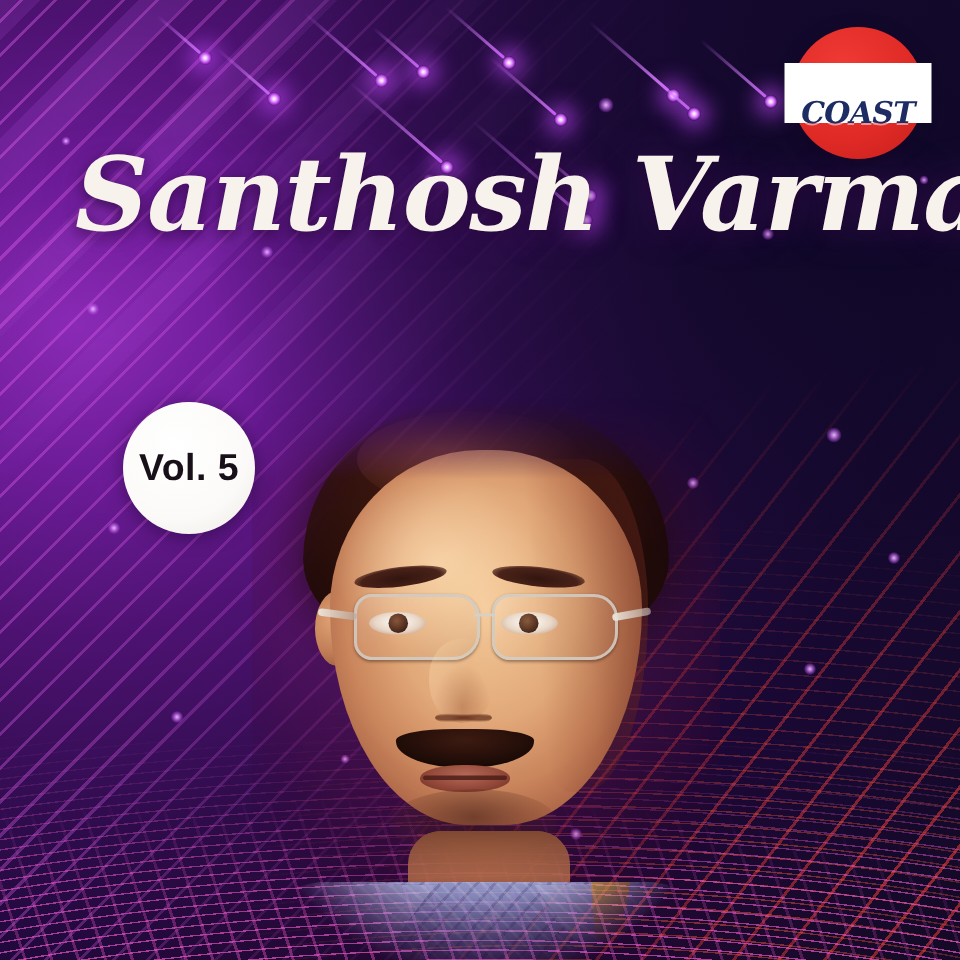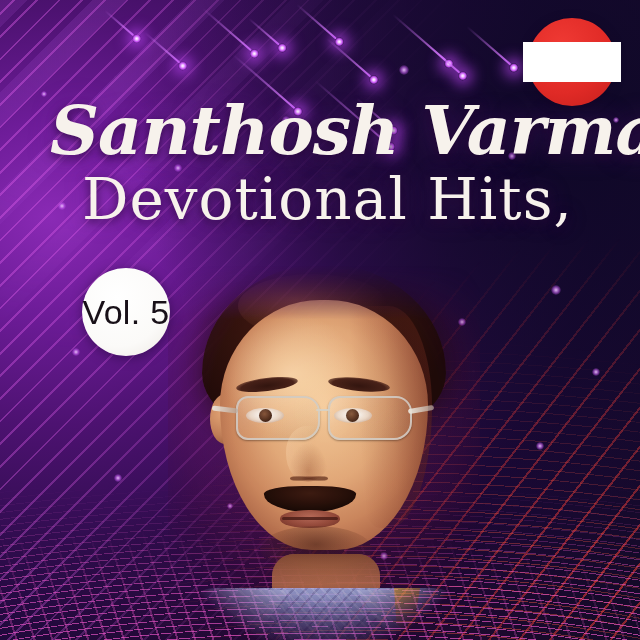--- a/index.html
+++ b/index.html
@@ -297,21 +297,21 @@
 
   #volume-badge{
     position:absolute;left:82px;top:268px;
     width:88px;height:88px;border-radius:50%;
     background:radial-gradient(circle at 40% 34%, #ffffff 0%, #fbfaf8 62%, #ece7e2 100%);
     box-shadow:0 2px 12px rgba(25,5,45,.5);
     display:flex;align-items:center;justify-content:center;
   }
   #volume-badge .vtxt{
     font-family:"Liberation Sans",sans-serif;
-    font-weight:400;font-size:34px;color:#181018;letter-spacing:.3px;
+    font-weight:700;font-size:25px;color:#181018;letter-spacing:.3px;
   }
 
   
   #logo{
     position:absolute;left:528px;top:18px;width:88px;height:88px;
   }
   #logo .disc{
     position:absolute;inset:0;border-radius:50%;
     background:radial-gradient(circle at 38% 32%, #f03a34 0%, #e02a26 58%, #c41f1c 100%);
     box-shadow:0 2px 10px rgba(20,4,36,.55);
@@ -455,24 +455,24 @@
     <div class="p neck"></div>
     <div class="p neck-shade"></div>
     <div class="p shirt"></div>
     <div class="p collar l"></div>
     <div class="p collar r"></div>
     <div class="p collar-gold"></div>
     <div class="portrait-warm"></div>
   </div>
 
   <div id="title-line-1">Santhosh Varma</div>
-  <div id="title-line-2">Devotional Hits,</div>
 
   <div id="volume-badge">
     <span class="vtxt">Vol. 5</span>
   </div>
 
   <div id="logo">
     <span class="disc"></span>
     <span class="band"></span>
+    <span class="ltxt coast">COAST</span>
   </div>
 
 </div>
 
 </body></html>

